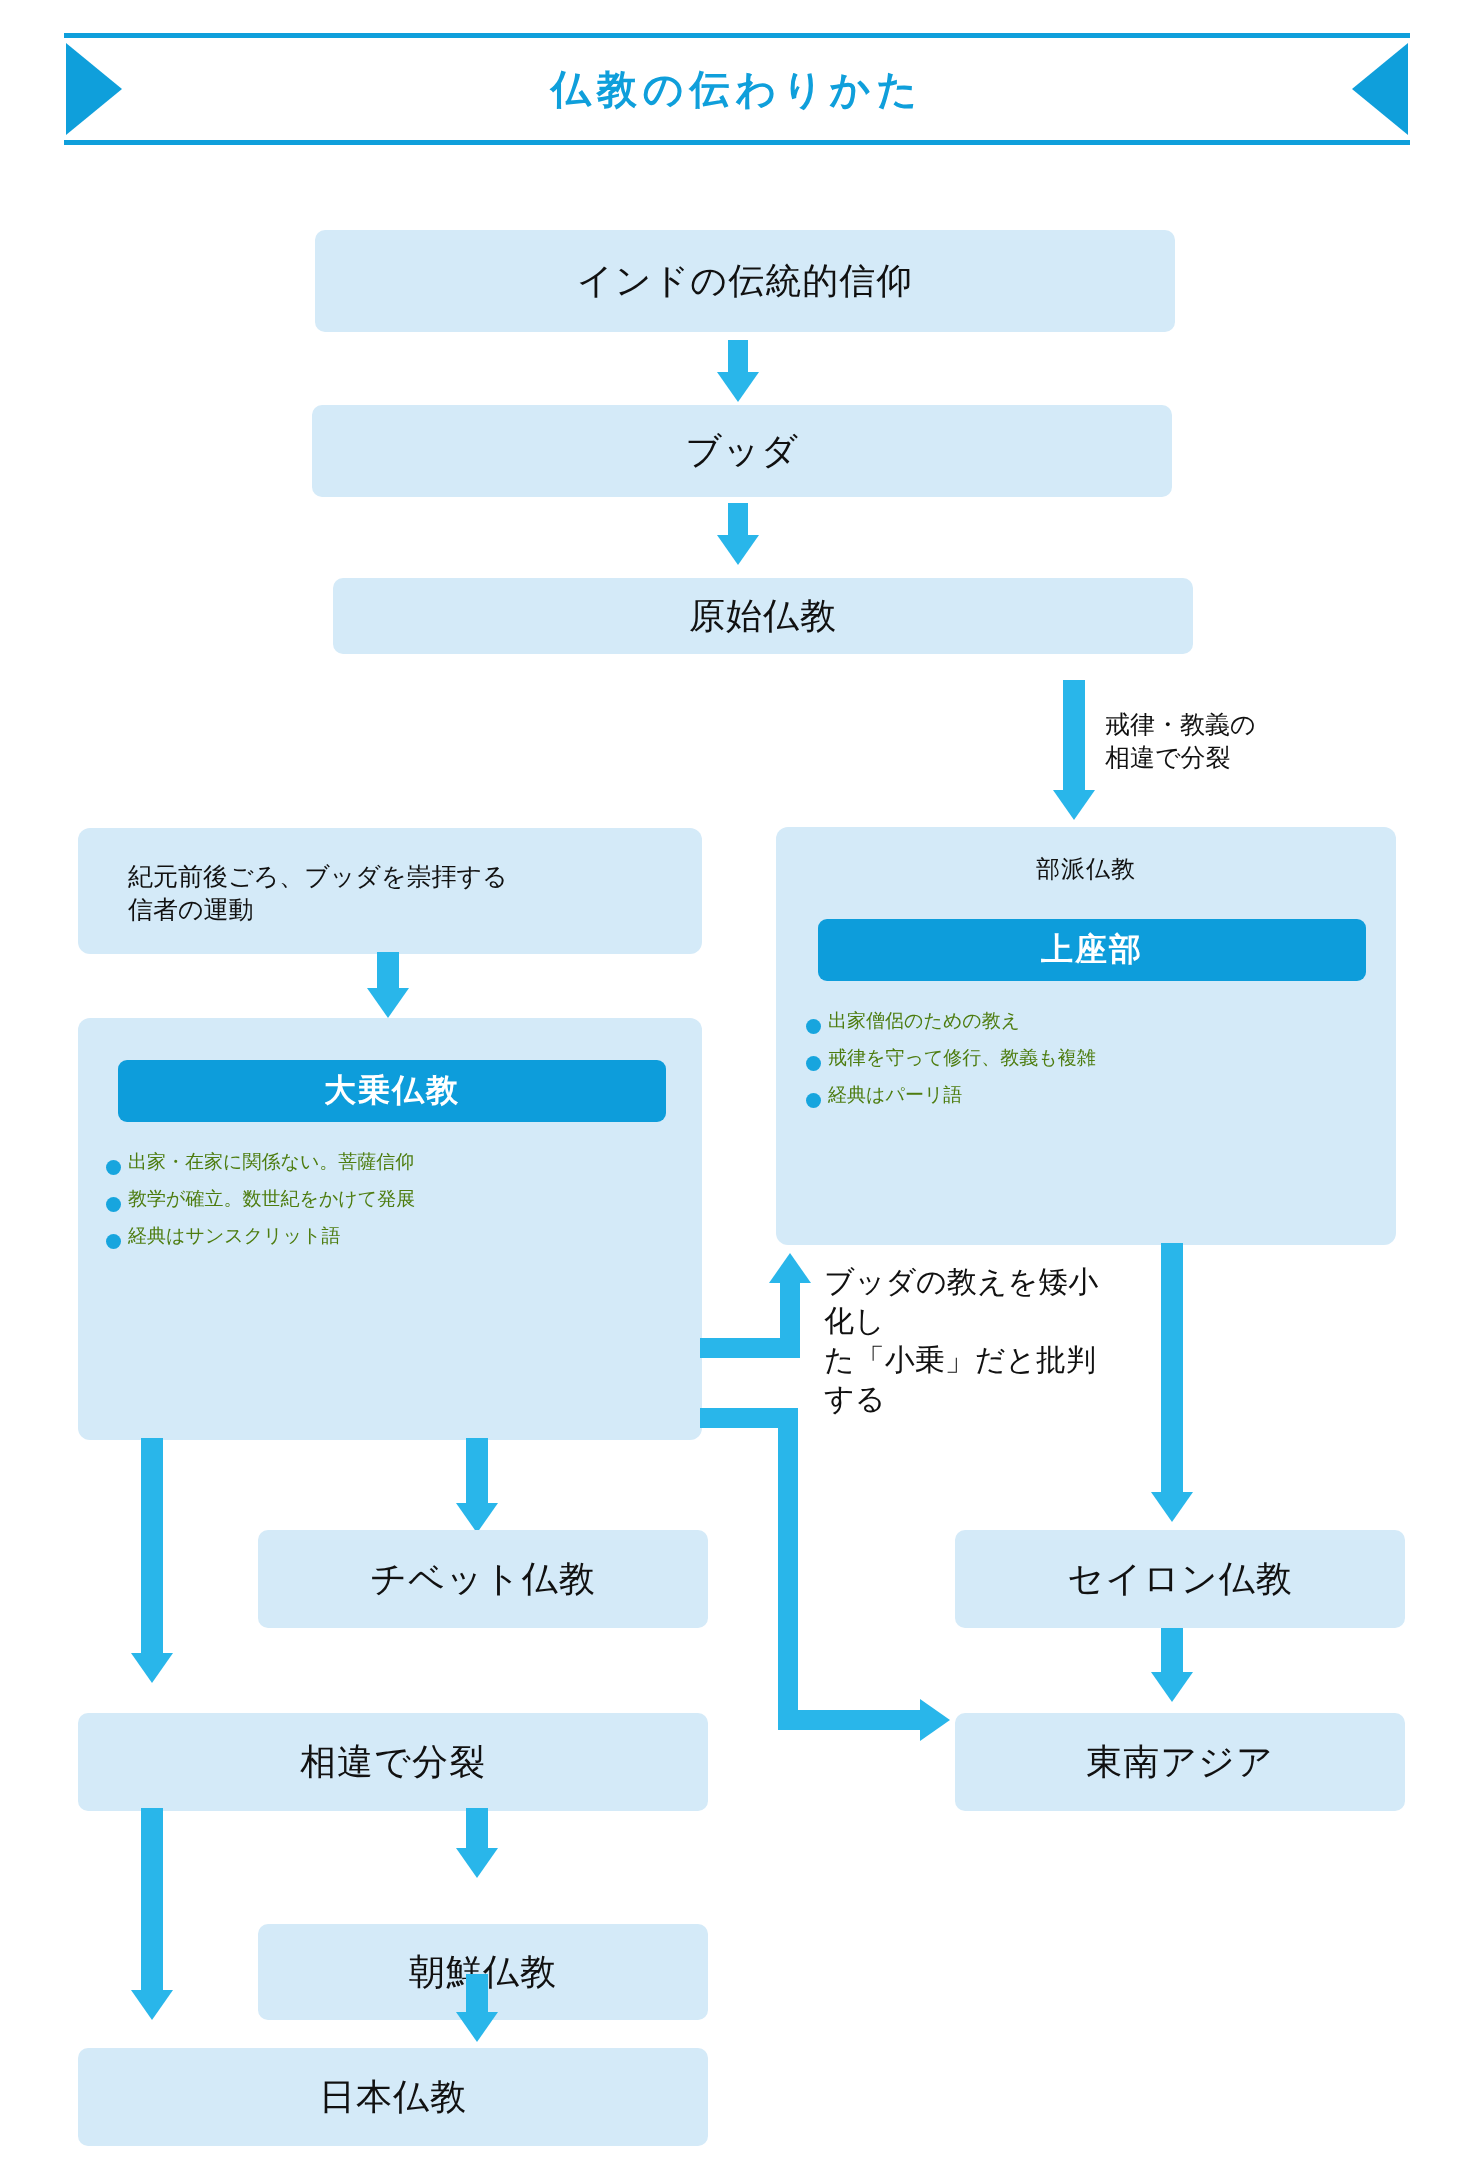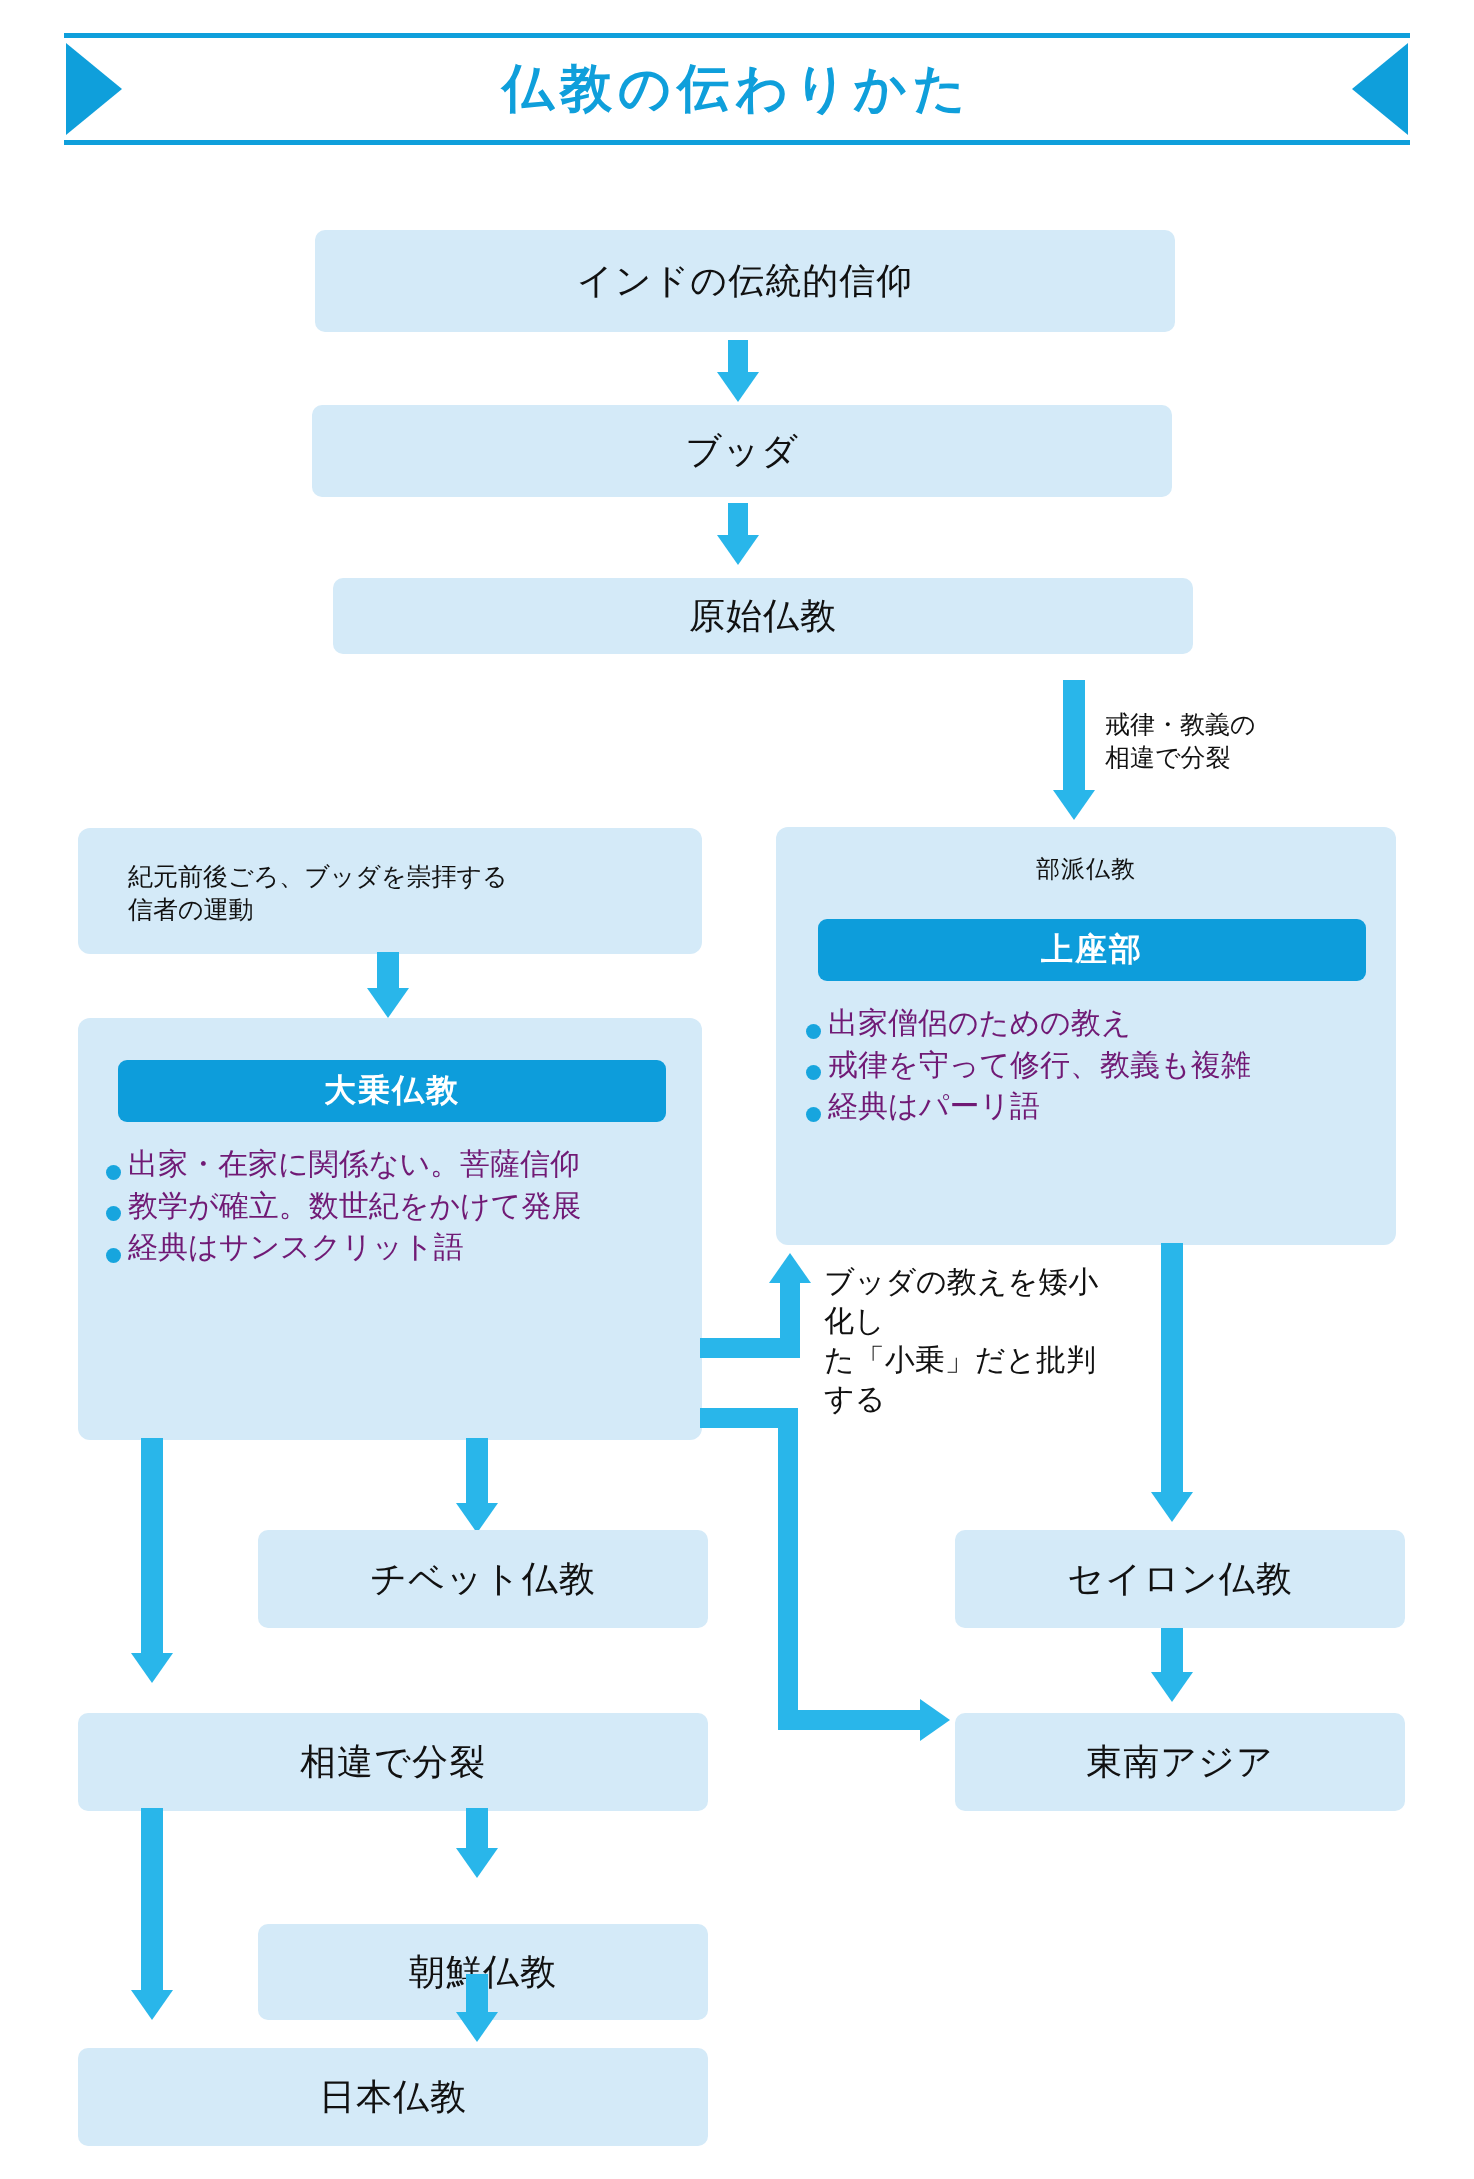--- a/index.html
+++ b/index.html
@@ -11,35 +11,35 @@
   .banner{position:absolute;left:64px;top:33px;width:1346px;height:112px;}
   .banner .rule{position:absolute;left:0;width:1346px;height:5px;background:#0f9fdb;}
   .banner .rule.top{top:0;}
   .banner .rule.bot{bottom:0;}
   .banner .tri{position:absolute;width:0;height:0;border-top:46px solid transparent;
        border-bottom:46px solid transparent;}
   .banner .tri.left{left:2px;top:10px;border-left:56px solid #0f9fdb;}
   .banner .tri.right{right:2px;top:10px;border-right:56px solid #0f9fdb;}
   .banner .title{position:absolute;left:0;top:0;width:1346px;height:112px;
        display:flex;align-items:center;justify-content:center;
-       font-size:52px;font-weight:bold;color:#0f9fdb;letter-spacing:6px;}
+       font-size:40px;font-weight:bold;color:#0f9fdb;letter-spacing:6px;}
 
   
   .box{position:absolute;background:#d4eaf8;border-radius:10px;
        display:flex;align-items:center;justify-content:center;
        font-size:36px;color:#111;letter-spacing:1px;}
   .panel{position:absolute;background:#d4eaf8;border-radius:12px;}
   .panel-title{position:absolute;width:100%;text-align:center;
        font-size:24px;color:#111;letter-spacing:1px;}
   .hdr{position:absolute;background:#0d9ddb;border-radius:9px;
        display:flex;align-items:center;justify-content:center;
        color:#ffffff;font-size:32px;font-weight:bold;letter-spacing:2px;}
   .bullets{position:absolute;}
-  .bullet{display:flex;align-items:flex-end;margin-bottom:10px;
-       font-size:30px;color:#701a75;line-height:1.05;}
+  .bullet{display:flex;align-items:center;margin-bottom:10px;
+       font-size:19px;color:#4d7c0f;line-height:1.05;}
   .bullet .dot{width:15px;height:15px;border-radius:50%;background:#17a5de;
        flex:0 0 15px;margin-top:12px;margin-right:7px;}
 
   
   .note{position:absolute;font-size:25px;line-height:1.32;color:#111;white-space:pre-line;}
   .note.sm{font-size:30px;line-height:1.3;}
 
   
   .vline{position:absolute;background:#29b6ea;}
   .hline{position:absolute;background:#29b6ea;}

